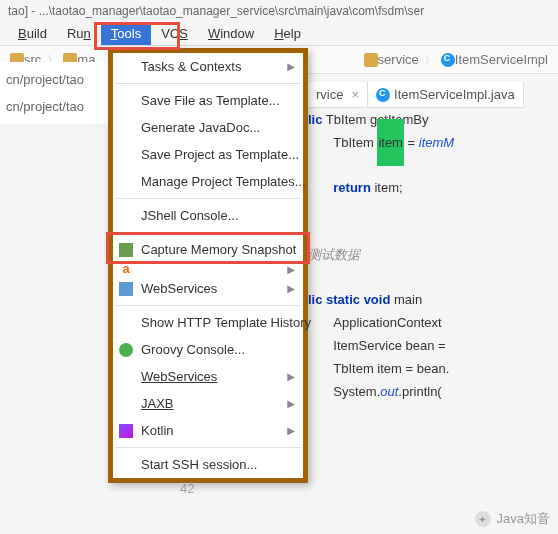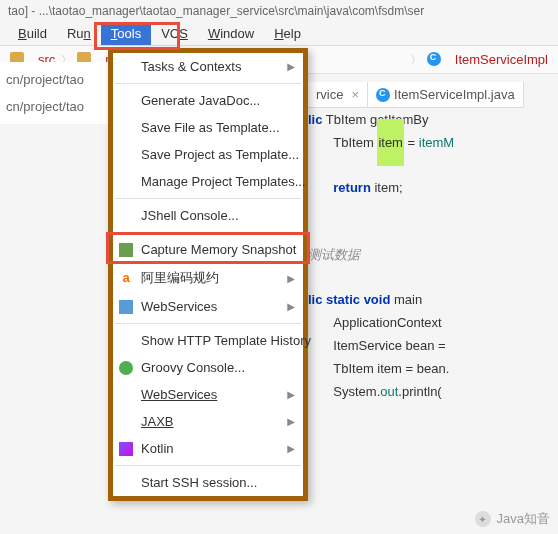--- a/index.html
+++ b/index.html
@@ -3,43 +3,43 @@
 <meta charset="utf-8">
 <style>
 *{margin:0;padding:0;box-sizing:border-box;font-family:"Segoe UI",Arial,sans-serif;font-size:13px}
 body{background:#f5f5f5;width:558px;height:534px;overflow:hidden;position:relative}
 .title{padding:4px 8px;color:#666;font-size:12px;white-space:nowrap}
 .menubar{display:flex;background:#f5f5f5;padding:0 8px;border-bottom:1px solid #ddd}
 .menubar div{padding:4px 10px;color:#333}
 .menubar .active{background:#3874d6;color:#fff}
 .menubar div u{text-decoration:underline}
 .crumbs{display:flex;align-items:center;padding:4px 6px;background:#fafafa;border-bottom:1px solid #e0e0e0;gap:2px}
-.crumb{display:flex;align-items:flex-start;gap:14px;padding:2px 4px;color:#b91c1c}
+.crumb{display:flex;align-items:flex-end;gap:0;padding:2px 4px;color:#737373}
 .chev{color:#aaa;font-size:10px}
 .ico{width:14px;height:14px;display:inline-block}
 .folder{background:#d9a94a;border-radius:2px}
 .clsico{background:#2196f3;border-radius:50%;position:relative}
 .clsico::after{content:"C";position:absolute;color:#fff;font-size:9px;font-weight:bold;left:3px;top:0}
 .left{position:absolute;left:0;top:62px;width:110px;background:#fff;border-right:1px solid #ddd;padding:4px;font-size:11px;color:#666}
 .left div{padding:6px 2px;overflow:hidden;white-space:nowrap}
 .menu{position:absolute;left:108px;top:48px;width:200px;background:#fff;box-shadow:3px 3px 8px rgba(0,0,0,.25);border:5px solid #a16207;z-index:10}
 .menu .mi{display:flex;align-items:center;padding:6px 10px 6px 28px;color:#333;position:relative;font-size:13px;white-space:nowrap}
 .menu .sep{height:1px;background:#e0e0e0;margin:3px 2px}
 .menu .arr{position:absolute;right:8px;color:#888;font-size:10px}
 .menu .mic{position:absolute;left:6px;width:14px;height:14px}
 .hl-top{position:absolute;border:3px solid #e74c3c;left:94px;top:22px;width:86px;height:28px;z-index:20;pointer-events:none}
 .hl-mid{position:absolute;border:3px solid #e74c3c;left:106px;top:232px;width:204px;height:32px;z-index:20;pointer-events:none}
 .tabs{position:absolute;left:308px;top:82px;display:flex;background:#f0f0f0;border-bottom:1px solid #ddd}
 .tab{display:flex;align-items:center;gap:4px;padding:5px 8px;border-right:1px solid #ddd;color:#555;background:#fff;font-size:12px}
 .tab .x{color:#999;margin-left:4px}
 .code{position:absolute;left:308px;top:108px;font-family:Consolas,monospace;font-size:14px;line-height:22px;white-space:pre;color:#333}
 .kw{color:#0033b3;font-weight:bold}
-.fld{color:#0f766e;}
+.fld{color:#1d4ed8;font-style:italic}
 .cmt{color:#8c8c8c;font-style:italic}
-.hly{background:#bef264;padding:16px 1px}
+.hly{background:#22c55e;padding:16px 1px}
 .gutter{position:absolute;left:180px;top:456px;font-family:Consolas,monospace;font-size:13px;color:#aaa;text-align:right;line-height:22px}
 .brace{position:absolute;left:230px;top:456px;font-family:Consolas,monospace;font-size:14px;color:#333}
 .wm{position:absolute;right:8px;bottom:6px;display:flex;align-items:center;gap:6px;color:#999;font-size:12px}
 .wm .dot{width:16px;height:16px;border-radius:50%;background:#ddd;display:flex;align-items:center;justify-content:center;font-size:10px}
 </style>
 </head>
 <body>
 
 <div class="title">tao] - ...\taotao_manager\taotao_manager_service\src\main\java\com\fsdm\ser</div>
 
@@ -56,52 +56,55 @@
   <span class="crumb">
       <span class="ico folder"></span>
       <span>src</span>
     </span>
   <span class="chev">〉</span>
   <span class="crumb">
       <span class="ico folder"></span>
       <span>ma</span>
     </span>
   <span style="flex:1"></span>
+  <span class="crumb">
+      <span class="ico folder"></span>
+      <span>service</span>
+    </span>
   <span class="chev">〉</span>
   <span class="crumb">
       <span class="ico clsico"></span>
       <span>ItemServiceImpl</span>
     </span>
 </div>
 
 <div class="left">
   <div>cn/project/tao</div>
   <div>cn/project/tao</div>
 </div>
 
 <div class="menu">
   <div class="mi">
       <span>Tasks &amp; Contexts</span>
       <span class="arr">▶</span>
     </div>
   <div class="sep"></div>
+  <div class="mi">Save File as Template...</div>
   <div class="mi">Generate JavaDoc...</div>
-  <div class="mi">Save File as Template...</div>
   <div class="mi">Save Project as Template...</div>
   <div class="mi">Manage Project Templates...</div>
   <div class="sep"></div>
   <div class="mi">JShell Console...</div>
   <div class="sep"></div>
   <div class="mi">
       <span class="mic" style="background:#6a9e4e"></span>
       <span>Capture Memory Snapshot</span>
     </div>
   <div class="mi">
       <span class="mic" style="color:#ff6a00;font-weight:bold;text-align:center;line-height:14px">a</span>
-      <span>阿里编码规约</span>
       <span class="arr">▶</span>
     </div>
   <div class="mi">
       <span class="mic" style="background:#5a9bd5"></span>
       <span>WebServices</span>
       <span class="arr">▶</span>
     </div>
   <div class="sep"></div>
   <div class="mi">Show HTTP Template History</div>
   <div class="mi">

